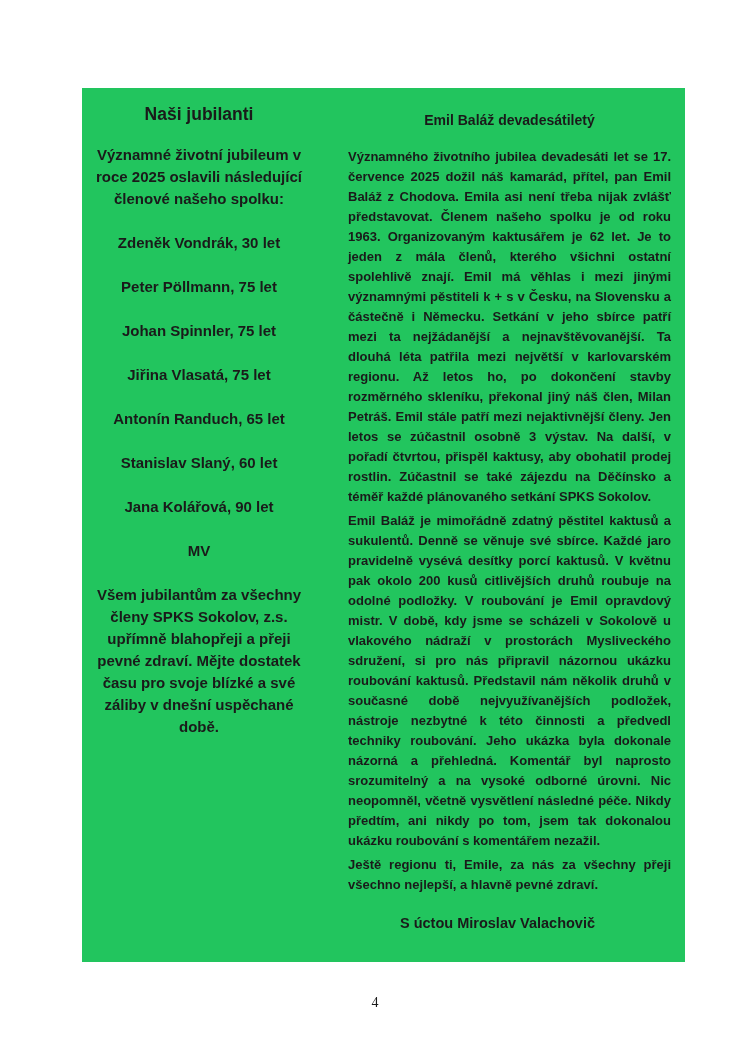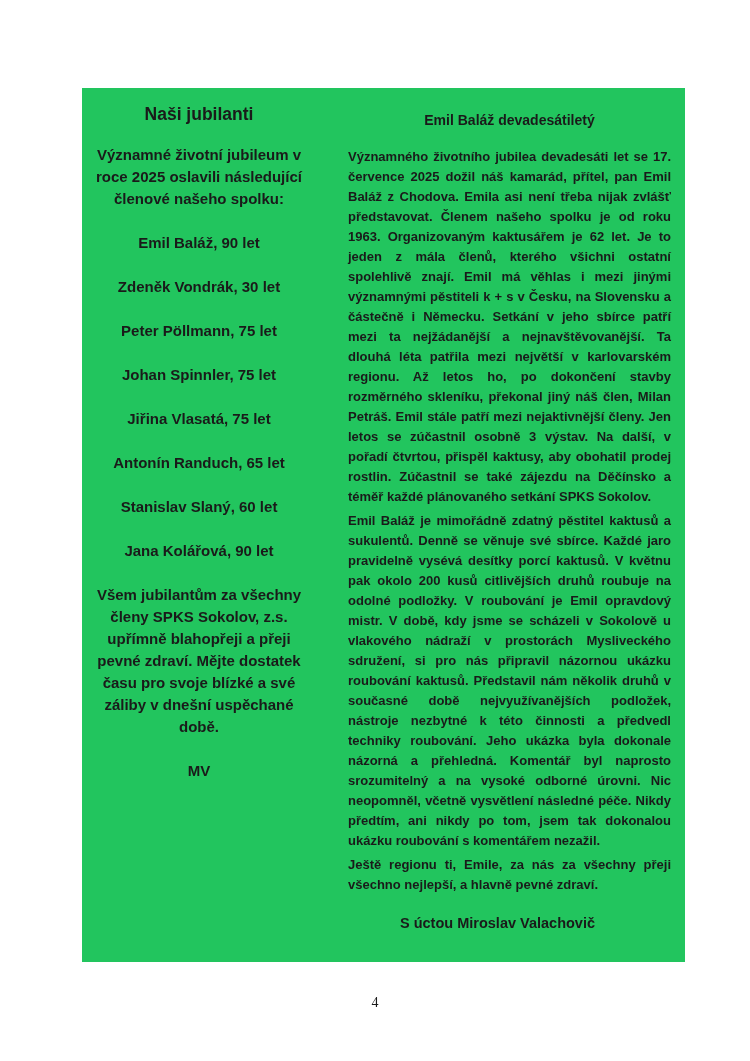--- a/index.html
+++ b/index.html
@@ -89,30 +89,29 @@
 </head>
 <body>
 
 <div class="page">
 
   <div class="panel">
 
     <div class="left-col">
       <h2 class="col-title">Naši jubilanti</h2>
       <p>Významné životní jubileum v roce 2025 oslavili následující členové našeho spolku:</p>
-      <p>Emil Baláž, 90 let</p>
       <p>Zdeněk Vondrák, 30 let</p>
       <p>Peter Pöllmann, 75 let</p>
       <p>Johan Spinnler, 75 let</p>
       <p>Jiřina Vlasatá, 75 let</p>
       <p>Antonín Randuch, 65 let</p>
       <p>Stanislav Slaný, 60 let</p>
       <p>Jana Kolářová, 90 let</p>
+      <p>MV</p>
       <p>Všem jubilantům za všechny členy SPKS Sokolov, z.s. upřímně blahopřeji a přeji pevné zdraví. Mějte dostatek času pro svoje blízké a své záliby v dnešní uspěchané době.</p>
-      <p>MV</p>
     </div>
 
     <div class="right-col">
       <h2 class="article-title">Emil Baláž devadesátiletý</h2>
       <p class="body-para">Významného životního jubilea devadesáti let se 17. července 2025 dožil náš kamarád, přítel, pan Emil Baláž z Chodova. Emila asi není třeba nijak zvlášť představovat. Členem našeho spolku je od roku 1963. Organizovaným kaktusářem je 62 let. Je to jeden z mála členů, kterého všichni ostatní spolehlivě znají. Emil má věhlas i mezi jinými významnými pěstiteli k + s v Česku, na Slovensku a částečně i Německu. Setkání v jeho sbírce patří mezi ta nejžádanější a nejnavštěvovanější. Ta dlouhá léta patřila mezi největší v karlovarském regionu. Až letos ho, po dokončení stavby rozměrného skleníku, překonal jiný náš člen, Milan Petráš. Emil stále patří mezi nejaktivnější členy. Jen letos se zúčastnil osobně 3 výstav. Na další, v pořadí čtvrtou, přispěl kaktusy, aby obohatil prodej rostlin. Zúčastnil se také zájezdu na Děčínsko a téměř každé plánovaného setkání SPKS Sokolov.</p>
       <p class="body-para">Emil Baláž je mimořádně zdatný pěstitel kaktusů a sukulentů. Denně se věnuje své sbírce. Každé jaro pravidelně vysévá desítky porcí kaktusů. V květnu pak okolo 200 kusů citlivějších druhů roubuje na odolné podložky. V roubování je Emil opravdový mistr. V době, kdy jsme se scházeli v Sokolově u vlakového nádraží v prostorách Mysliveckého sdružení, si pro nás připravil názornou ukázku roubování kaktusů. Představil nám několik druhů v současné době nejvyužívanějších podložek, nástroje nezbytné k této činnosti a předvedl techniky roubování. Jeho ukázka byla dokonale názorná a přehledná. Komentář byl naprosto srozumitelný a na vysoké odborné úrovni. Nic neopomněl, včetně vysvětlení následné péče. Nikdy předtím, ani nikdy po tom, jsem tak dokonalou ukázku roubování s komentářem nezažil.</p>
       <p class="body-para">Ještě regionu ti, Emile, za nás za všechny přeji všechno nejlepší, a hlavně pevné zdraví.</p>
       <p class="article-signature">S úctou Miroslav Valachovič</p>
     </div>
 

